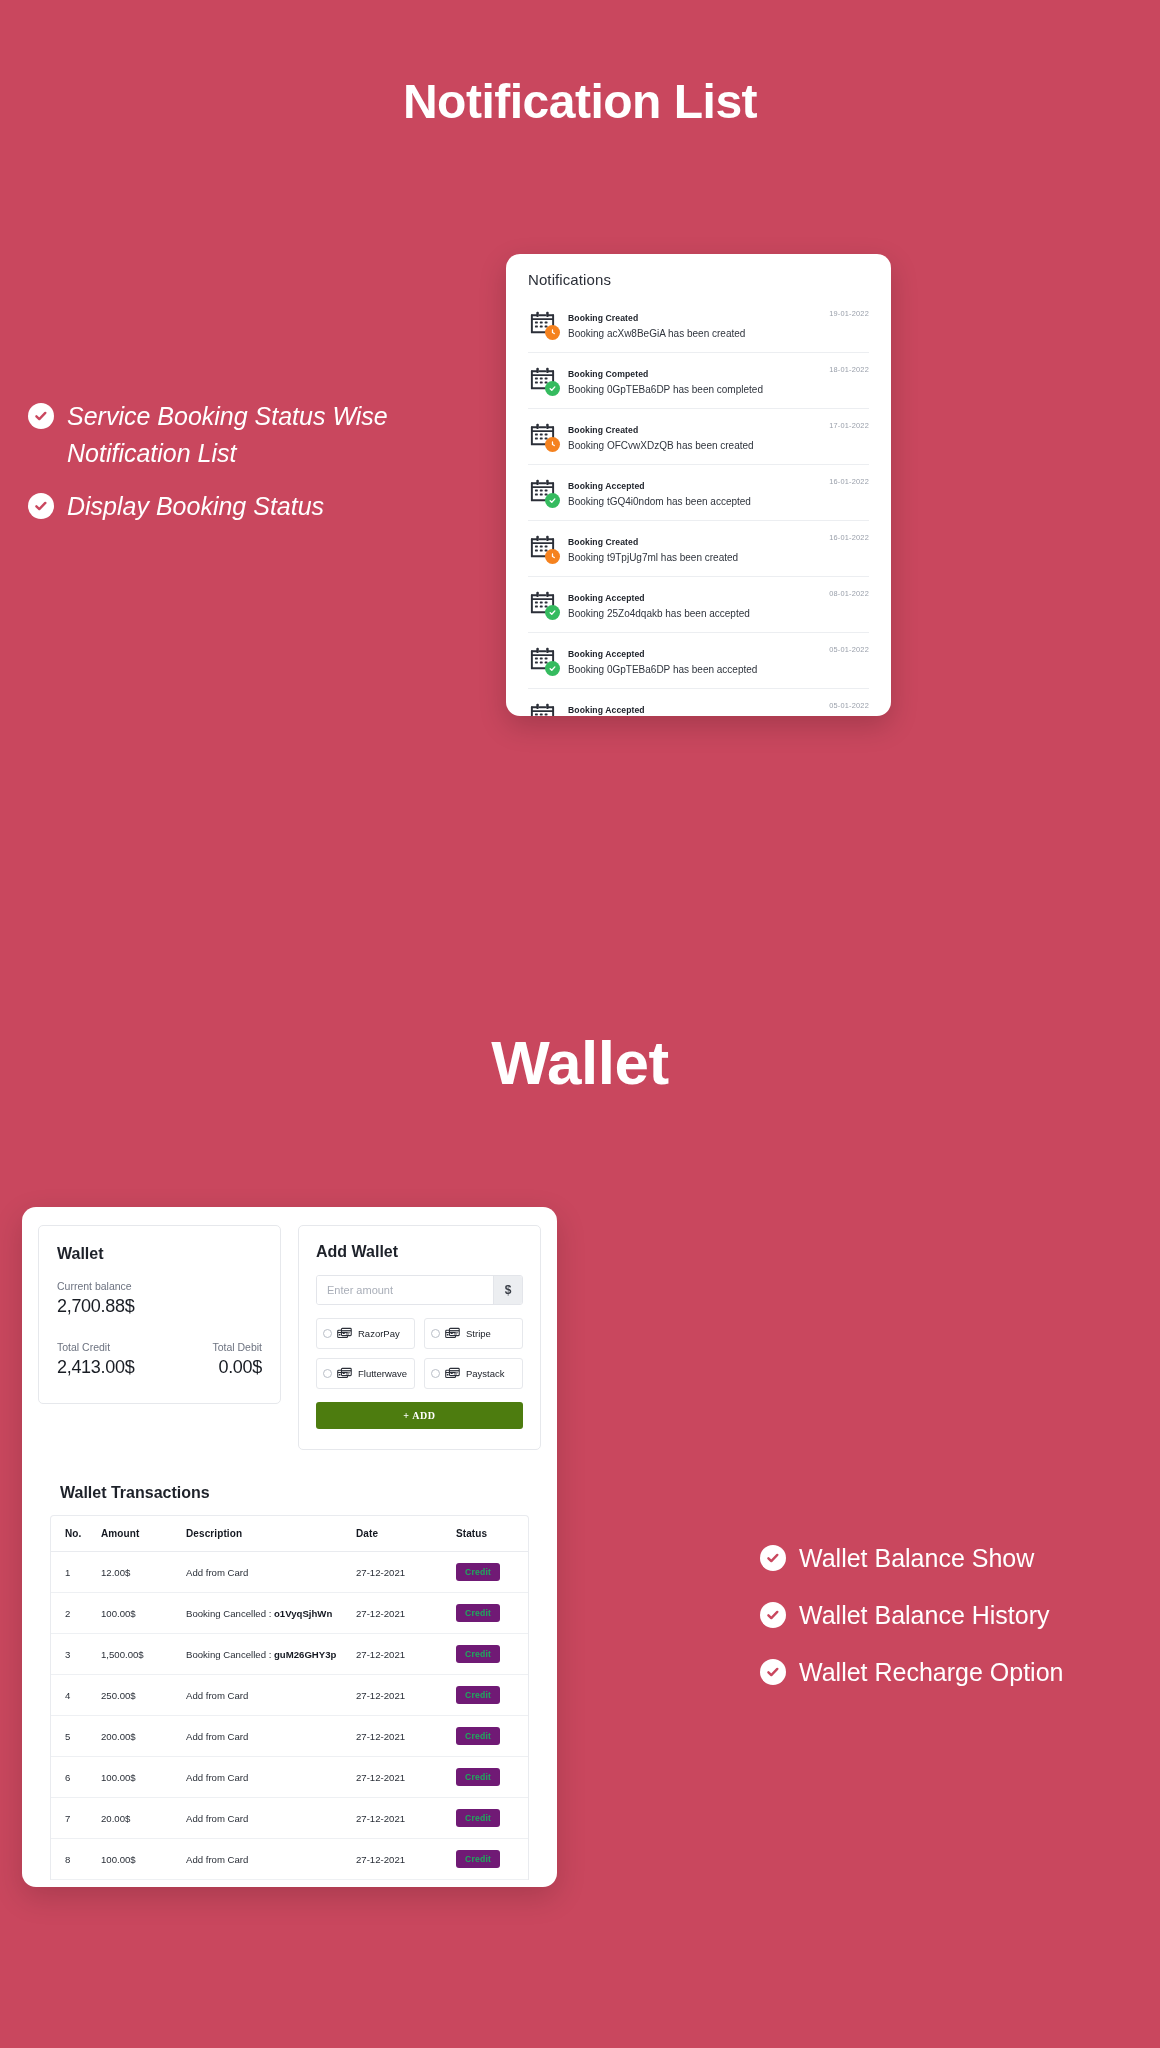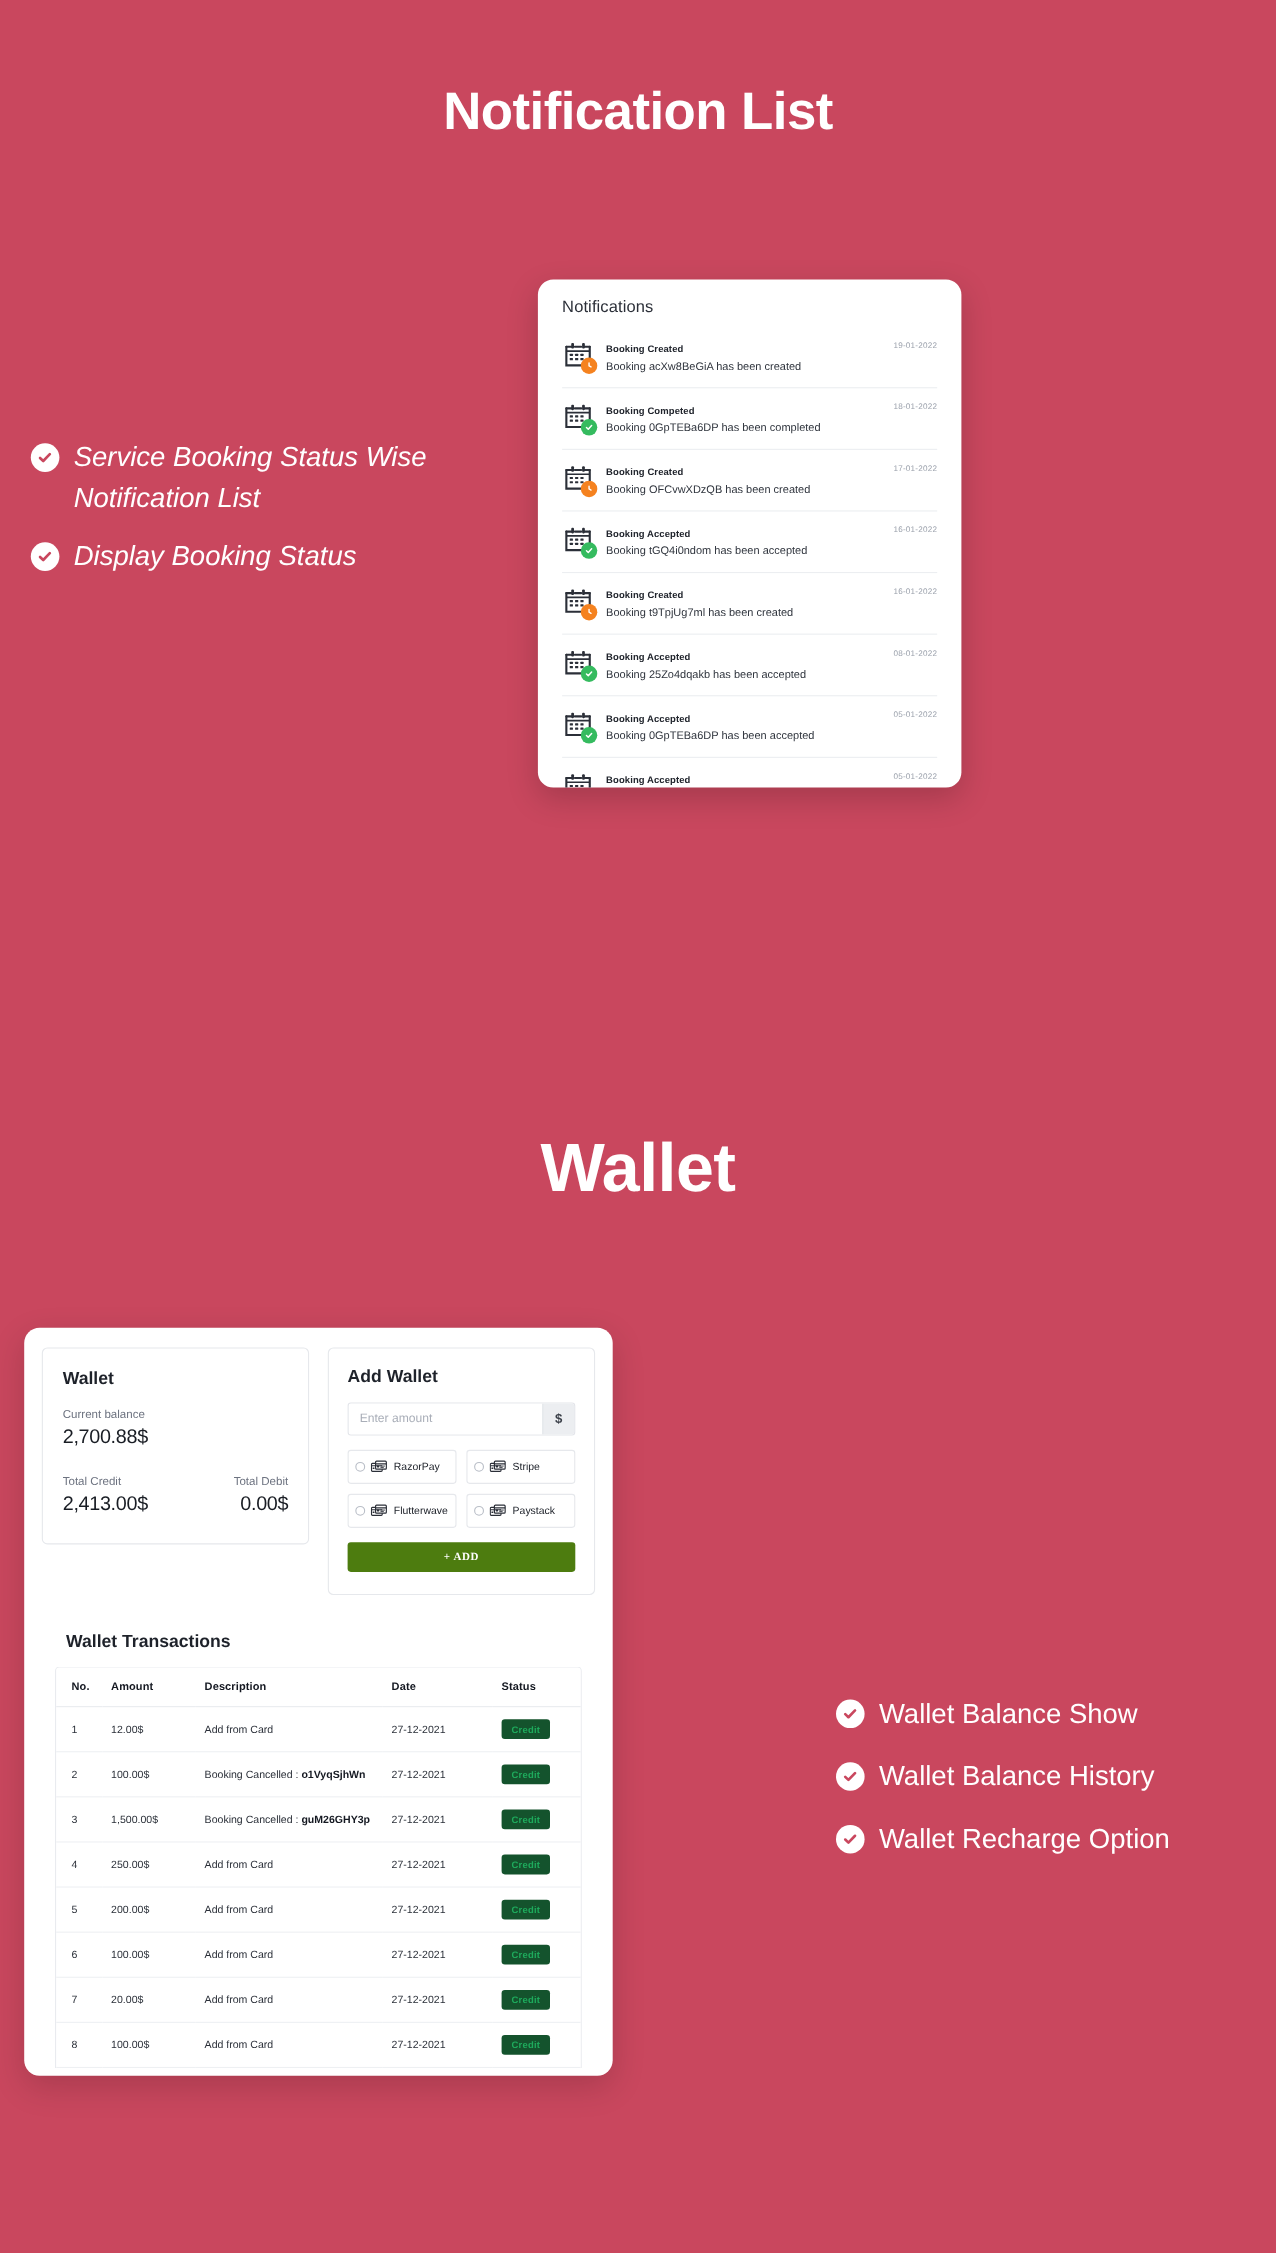--- a/index.html
+++ b/index.html
@@ -62,21 +62,21 @@
   }
 
   #notif-features { left: 28px; top: 398px; font-style: italic; }
   #wallet-features { left: 760px; top: 1540px; }
   #wallet-features .feature-text { max-width: 400px; white-space: nowrap; }
   #wallet-features .feature-item { margin-bottom: 20px; }
 
   
   #notif-card {
     position: absolute;
-    left: 489px; top: 254px;
+    left: 506px; top: 254px;
     width: 385px; height: 462px;
     background: #ffffff;
     border-radius: 14px;
     box-shadow: 0 10px 28px rgba(0,0,0,0.18);
     overflow: hidden;
     padding: 0 22px;
   }
   #notif-card h2 {
     font-size: 15px;
     font-weight: 400;
@@ -295,21 +295,21 @@
     white-space: nowrap;
   }
   th.c-no, td.c-no { width: 42px; padding-left: 14px; }
   th.c-amt, td.c-amt { width: 85px; }
   th.c-desc, td.c-desc { width: auto; }
   th.c-date, td.c-date { width: 100px; }
   th.c-status, td.c-status { width: 80px; }
   td.c-desc b { font-weight: bold; color: #141821; }
   .badge-credit {
     display: inline-block;
-    background: #14532d;
+    background: #701a75;
     color: #1eaa5c;
     font-size: 8.6px;
     font-weight: bold;
     padding: 4px 9px;
     border-radius: 3px;
     letter-spacing: 0.2px;
   }
 </style>
 </head>
 <body>

